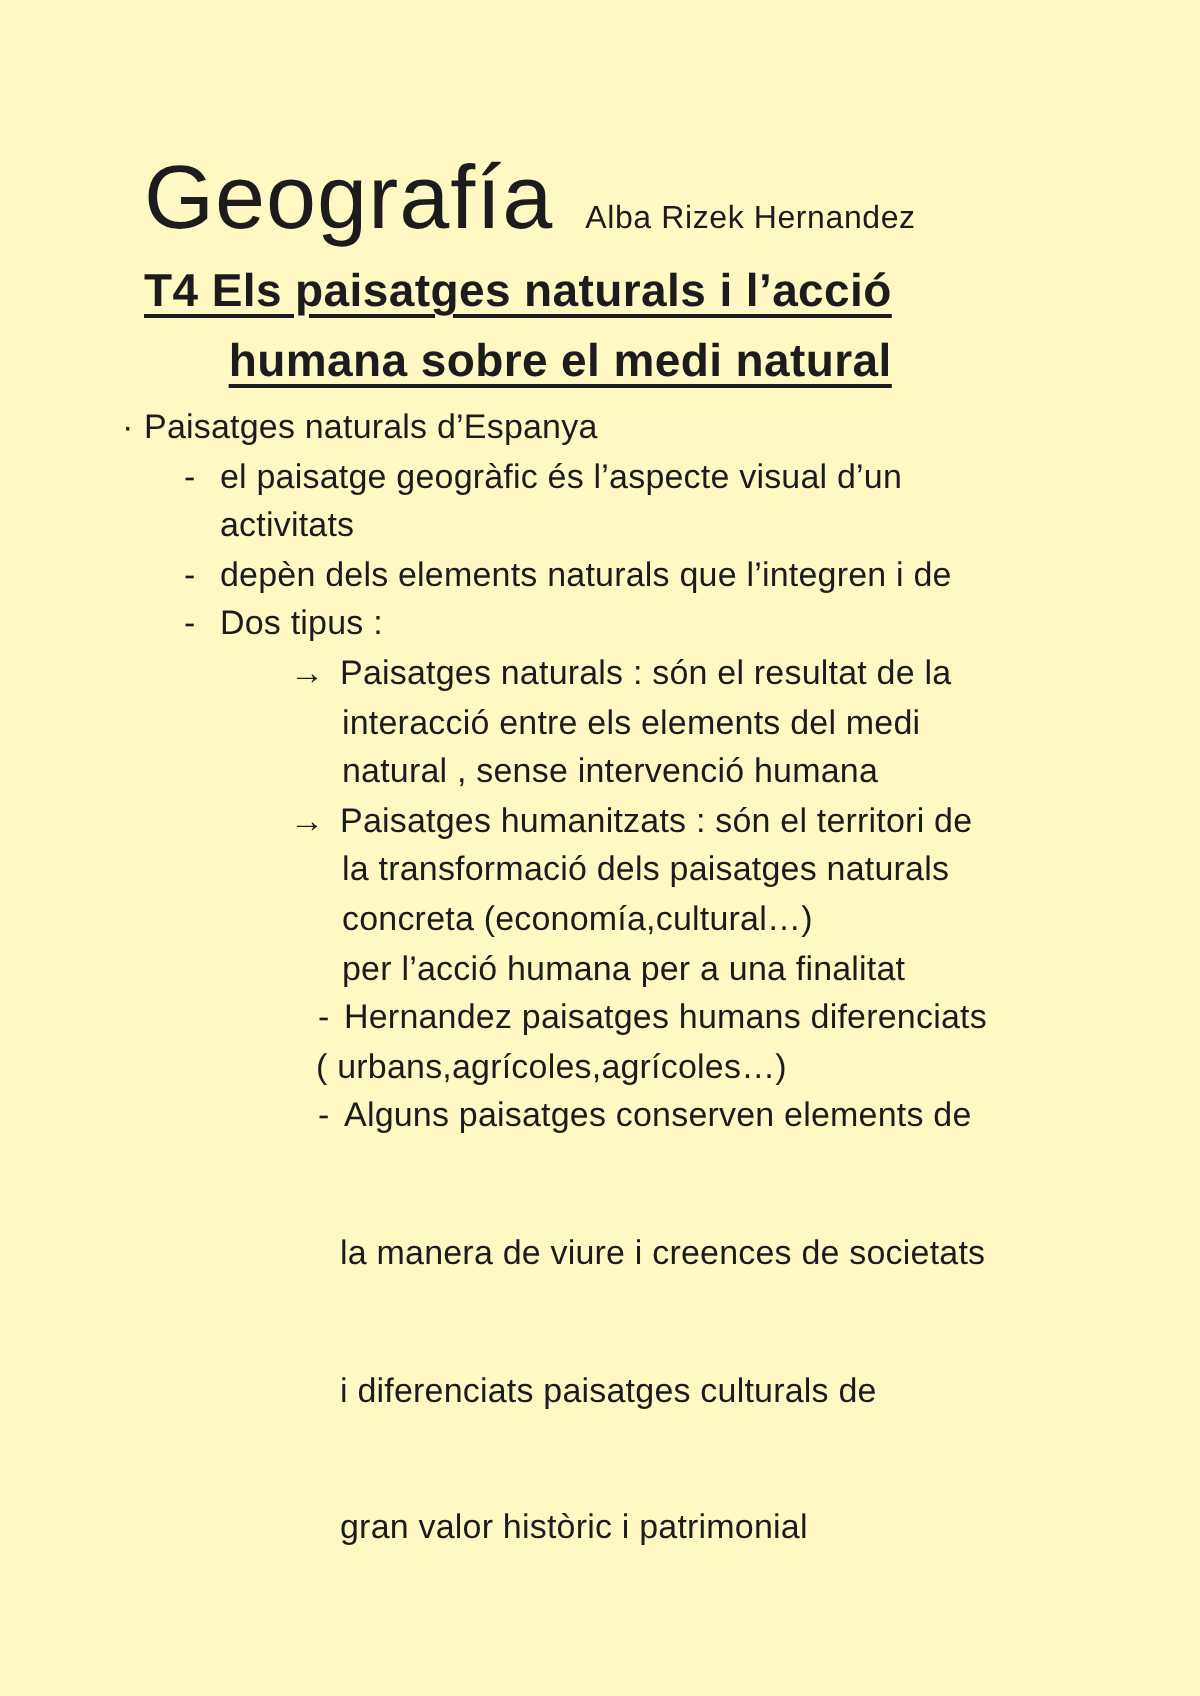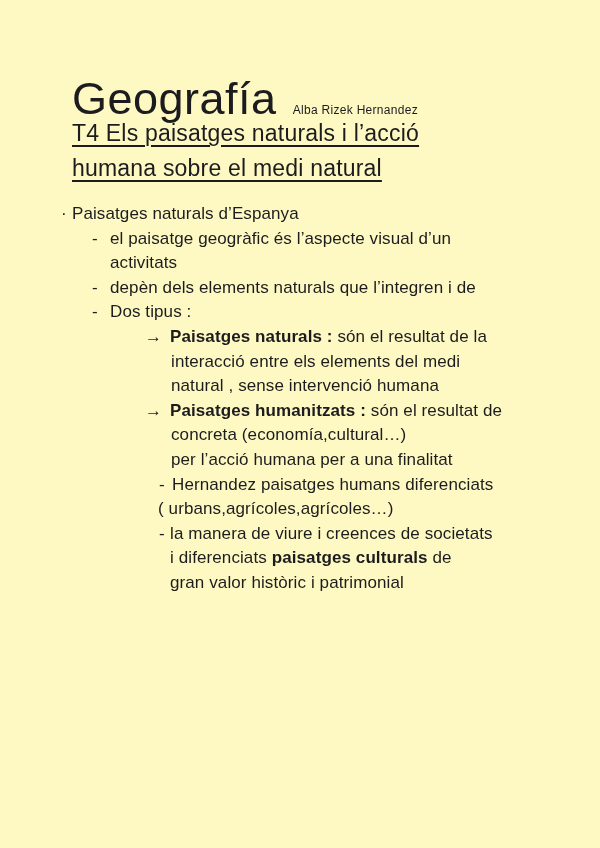--- a/index.html
+++ b/index.html
@@ -27,66 +27,67 @@
     white-space: nowrap;
   }
   .page-title {
     margin: 0;
     font-size: 45px;
     font-weight: 500;
     letter-spacing: 0.5px;
     line-height: 1;
   }
   .author {
-    font-size: 12px;
+    font-size: 16px;
     font-weight: 500;
     letter-spacing: 0.3px;
   }
   .heading {
     position: absolute;
     left: 72px;
-    top: 116px;
+    top: 128px;
     margin: 0;
     font-size: 23px;
-    font-weight: 400;
+    font-weight: 700;
     letter-spacing: 0.2px;
     line-height: 35px;
+    text-align: right;
   }
   .heading-line {
     display: block;
     text-decoration: underline;
     text-decoration-thickness: 1.5px;
     text-underline-offset: 4px;
   }
   .notes {
     position: absolute;
     left: 0;
     top: 202px;
     width: 600px;
     font-size: 17px;
     font-weight: 400;
     letter-spacing: 0.1px;
     line-height: 24.6px;
   }
   .line { position: relative; white-space: nowrap; }
   .marker { position: absolute; top: 0; }
-  .bold { font-weight: 700; text-align: right; }
+  .bold { font-weight: 400; text-align: right; }
 
   .line--bullet        { padding-left: 72px; }
   .line--bullet .marker  { left: 61px; }
   .line--dash          { padding-left: 110px; }
   .line--dash .marker    { left: 92px; }
   .line--dash-cont     { padding-left: 110px; }
   .line--arrow         { padding-left: 170px; }
   .line--arrow .marker   { left: 145px; }
   .line--arrow-cont    { padding-left: 171px; }
   .line--subdash       { padding-left: 172px; }
   .line--subdash .marker { left: 159px; }
   .line--subcont-tight { padding-left: 158px; }
-  .line--subcont       { padding-left: 170px; }
+  .line--subcont       { padding-left: 170px; margin-top: 44px; }
 </style>
 </head>
 <body>
 
 <div class="page">
   <header class="title-row">
     <h1 class="page-title">Geografía</h1>
     <span class="author">Alba Rizek Hernandez</span>
   </header>
 
@@ -97,23 +98,24 @@
 
   <div class="notes" id="notes">
       <div class="line line--bullet"><span class="marker">·</span><span>Paisatges naturals d’Espanya</span></div>
       <div class="line line--dash"><span class="marker">-</span><span>el paisatge geogràfic és l’aspecte visual d’un</span></div>
       <div class="line line--dash-cont"><span>activitats</span></div>
       <div class="line line--dash"><span class="marker">-</span><span>depèn dels elements naturals que l’integren i de</span></div>
       <div class="line line--dash"><span class="marker">-</span><span>Dos tipus :</span></div>
       <div class="line line--arrow"><span class="marker">→</span><span class="bold">Paisatges naturals :</span><span> són el resultat de la</span></div>
       <div class="line line--arrow-cont"><span>interacció entre els elements del medi</span></div>
       <div class="line line--arrow-cont"><span>natural , sense intervenció humana</span></div>
-      <div class="line line--arrow"><span class="marker">→</span><span class="bold">Paisatges humanitzats :</span><span> són el resultat de</span></div>
+      <div class="line line--arrow"><span class="marker">→</span><span class="bold">Paisatges humanitzats :</span><span> són el territori de</span></div>
+      <div class="line line--arrow-cont"><span>la transformació dels paisatges naturals</span></div>
       <div class="line line--arrow-cont"><span>concreta (economía,cultural…)</span></div>
       <div class="line line--arrow-cont"><span>per l’acció humana per a una finalitat</span></div>
       <div class="line line--subdash"><span class="marker">-</span><span>Hernandez paisatges humans diferenciats</span></div>
       <div class="line line--subcont-tight"><span>( urbans,agrícoles,agrícoles…)</span></div>
-      <div class="line line--subdash"><span class="marker">-</span></div>
+      <div class="line line--subdash"><span class="marker">-</span><span>Alguns paisatges conserven elements de</span></div>
       <div class="line line--subcont"><span>la manera de viure i creences de societats</span></div>
       <div class="line line--subcont"><span>i diferenciats </span><span class="bold">paisatges culturals</span><span> de</span></div>
       <div class="line line--subcont"><span>gran valor històric i patrimonial</span></div>
     </div>
 </div>
 
 </body></html>

